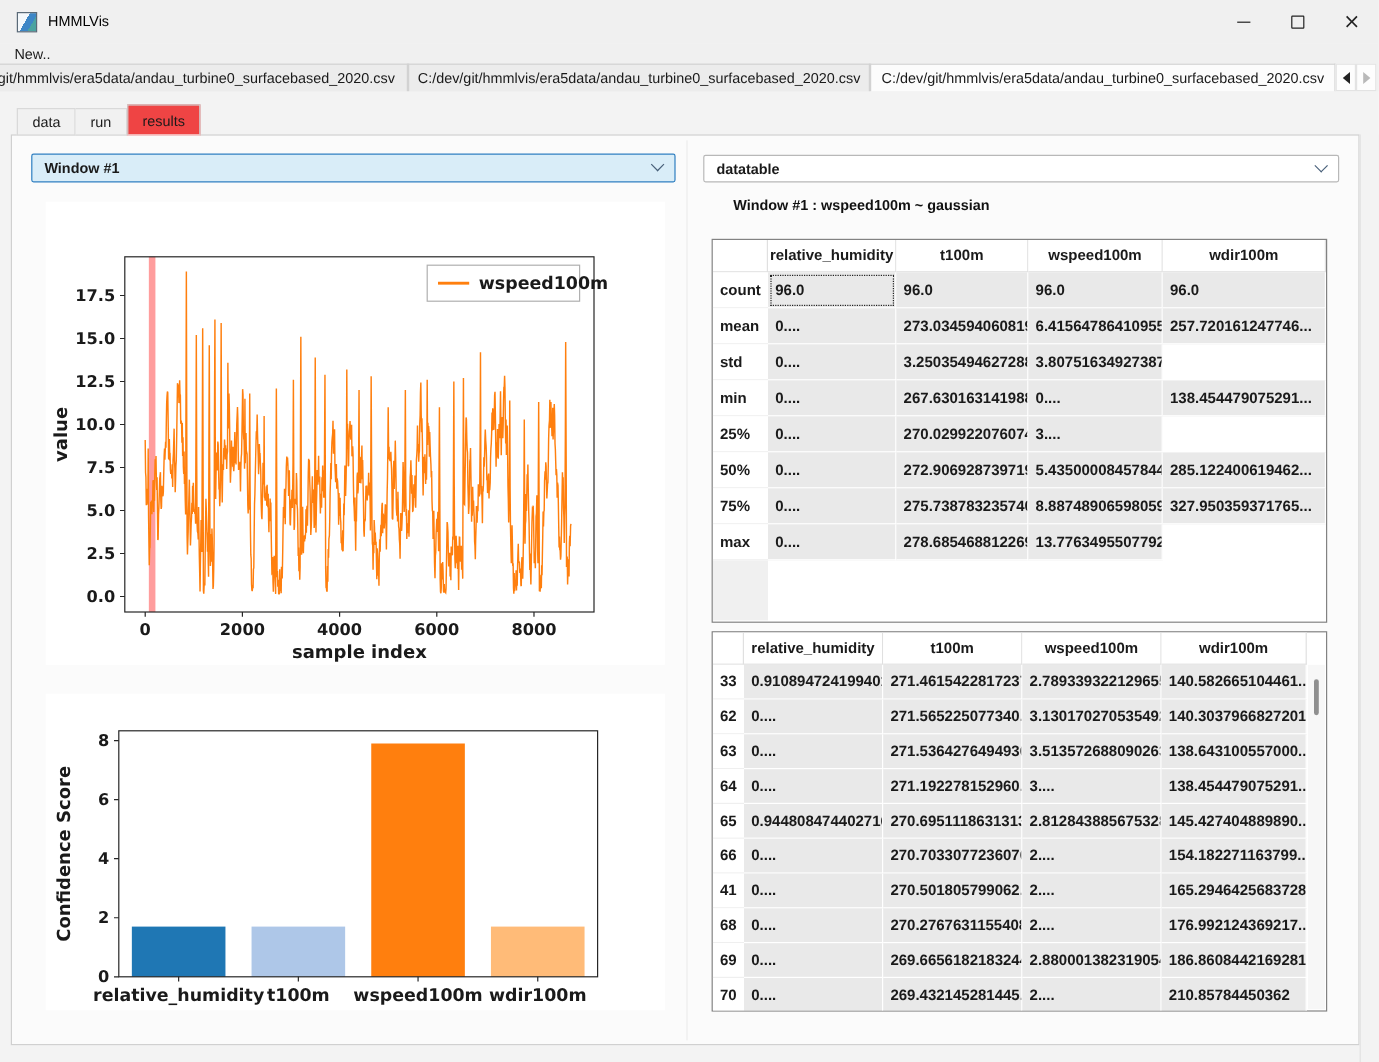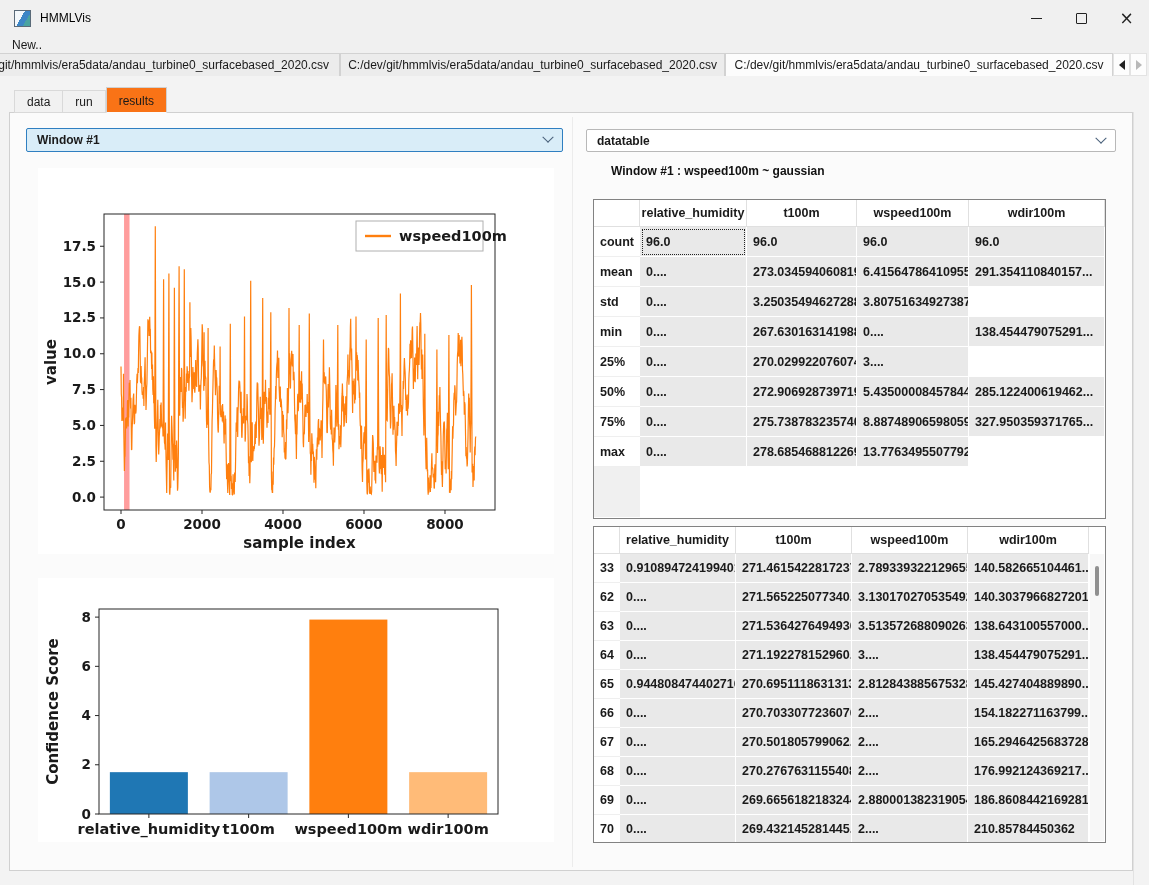--- a/index.html
+++ b/index.html
@@ -29,21 +29,21 @@
   .ftab.t2{width:386px;justify-content:center;}
   .ftab.t3{width:389px;background:#fcfcfc;border-color:#d2d2d2;justify-content:center;}
   .tab-arrows{display:flex;align-items:center;margin-left:auto;padding-right:2px;}
   .arrow-btn{width:15px;height:21px;display:flex;align-items:center;justify-content:center;background:#fdfdfd;border:1px solid #e3e3e3;}
   .tri-left{width:0;height:0;border-top:5px solid transparent;border-bottom:5px solid transparent;border-right:6px solid #222;}
   .tri-right{width:0;height:0;border-top:5px solid transparent;border-bottom:5px solid transparent;border-left:6px solid #b9b9b9;}
   
   .viewtabs{position:absolute;left:14px;top:87px;z-index:3;display:flex;align-items:flex-end;height:26px;}
   .vtab{box-sizing:border-box;padding:4px 12px 5px 12px;background:#f1f1f1;border:1px solid #d9d9d9;border-left:none;font-size:12px;height:23px;}
   .vtab.first{border-left:1px solid #d9d9d9;}
-  .vtab.active{background:#f97316;border:1px solid #d0d0d0;border-bottom:1px solid #fbfbfb;height:26px;padding-top:6px;position:relative;z-index:4;}
+  .vtab.active{background:#ef4444;border:1px solid #d0d0d0;border-bottom:1px solid #fbfbfb;height:26px;padding-top:6px;position:relative;z-index:4;}
   
   .pane{position:absolute;left:9px;top:112px;width:1124px;height:759px;background:#fbfbfb;border:1px solid #d0d0d0;box-sizing:border-box;font-weight:bold;}
   .panel-divider{position:absolute;left:562px;top:4px;width:1px;height:750px;background:#ececec;}
   
   .combo{position:absolute;box-sizing:border-box;display:flex;align-items:center;padding:0 10px;font-size:12px;background:#fff;border:1px solid #b8b8b8;border-radius:2px;}
   .combo .chev{margin-left:auto;width:7px;height:7px;border-right:1.4px solid #49607a;border-bottom:1.4px solid #49607a;transform:rotate(45deg) translate(-2px,-2px);}
   .combo.focused{background:#d9edf8;border:1px solid #2f7fc1;}
   .combo-window{left:16px;top:15px;width:537px;height:24px;}
   .combo-view{left:576px;top:16px;width:530px;height:23px;}
   
@@ -212,21 +212,21 @@
         <div class="td focus" style="width: 107px; min-width: 107px; height: 30px;">96.0</div>
         <div class="td" style="width: 110px; min-width: 110px; height: 30px;">96.0</div>
         <div class="td" style="width: 112px; min-width: 112px; height: 30px;">96.0</div>
         <div class="td" style="width: 136px; min-width: 136px; height: 30px;">96.0</div>
       </div>
       <div class="trow">
         <div class="rh" style="width: 46px; min-width: 46px; height: 30px;">mean</div>
         <div class="td" style="width: 107px; min-width: 107px; height: 30px;">0....</div>
         <div class="td" style="width: 110px; min-width: 110px; height: 30px;">273.0345940608191</div>
         <div class="td" style="width: 112px; min-width: 112px; height: 30px;">6.415647864109558</div>
-        <div class="td" style="width: 136px; min-width: 136px; height: 30px;">291.354110840157...</div>
+        <div class="td" style="width: 136px; min-width: 136px; height: 30px;">257.720161247746...</div>
       </div>
       <div class="trow">
         <div class="rh" style="width: 46px; min-width: 46px; height: 30px;">std</div>
         <div class="td" style="width: 107px; min-width: 107px; height: 30px;">0....</div>
         <div class="td" style="width: 110px; min-width: 110px; height: 30px;">3.250354946272888</div>
         <div class="td" style="width: 112px; min-width: 112px; height: 30px;">3.80751634927387</div>
       </div>
       <div class="trow">
         <div class="rh" style="width: 46px; min-width: 46px; height: 30px;">min</div>
         <div class="td" style="width: 107px; min-width: 107px; height: 30px;">0....</div>
@@ -308,21 +308,21 @@
         <div class="td" style="width: 121px; min-width: 121px; height: 29px;">145.427404889890...</div>
       </div>
       <div class="trow">
         <div class="rh" style="width: 26px; min-width: 26px; height: 29px;">66</div>
         <div class="td" style="width: 116px; min-width: 116px; height: 29px;">0....</div>
         <div class="td" style="width: 116px; min-width: 116px; height: 29px;">270.7033077236076</div>
         <div class="td" style="width: 116px; min-width: 116px; height: 29px;">2....</div>
         <div class="td" style="width: 121px; min-width: 121px; height: 29px;">154.182271163799...</div>
       </div>
       <div class="trow">
-        <div class="rh" style="width: 26px; min-width: 26px; height: 29px;">67</div>
+        <div class="rh" style="width: 26px; min-width: 26px; height: 29px;">41</div>
         <div class="td" style="width: 116px; min-width: 116px; height: 29px;">0....</div>
         <div class="td" style="width: 116px; min-width: 116px; height: 29px;">270.501805799062...</div>
         <div class="td" style="width: 116px; min-width: 116px; height: 29px;">2....</div>
         <div class="td" style="width: 121px; min-width: 121px; height: 29px;">165.2946425683728</div>
       </div>
       <div class="trow">
         <div class="rh" style="width: 26px; min-width: 26px; height: 29px;">68</div>
         <div class="td" style="width: 116px; min-width: 116px; height: 29px;">0....</div>
         <div class="td" style="width: 116px; min-width: 116px; height: 29px;">270.2767631155408</div>
         <div class="td" style="width: 116px; min-width: 116px; height: 29px;">2....</div>

